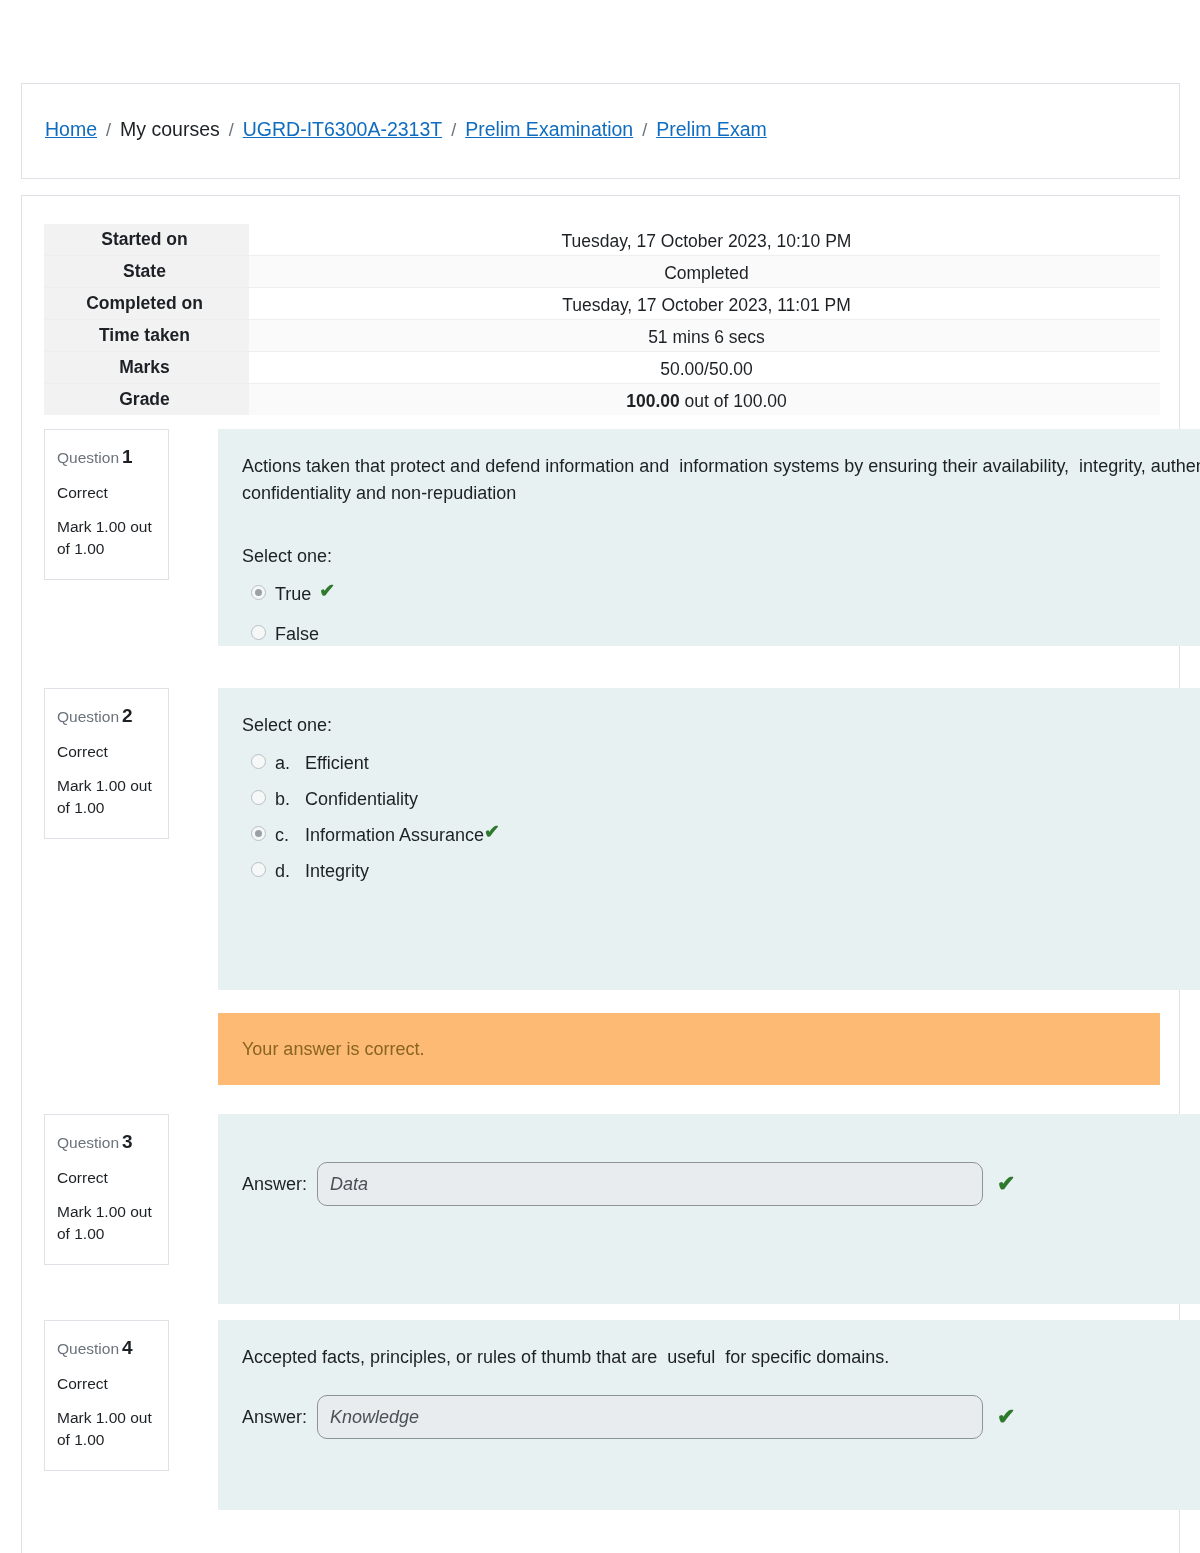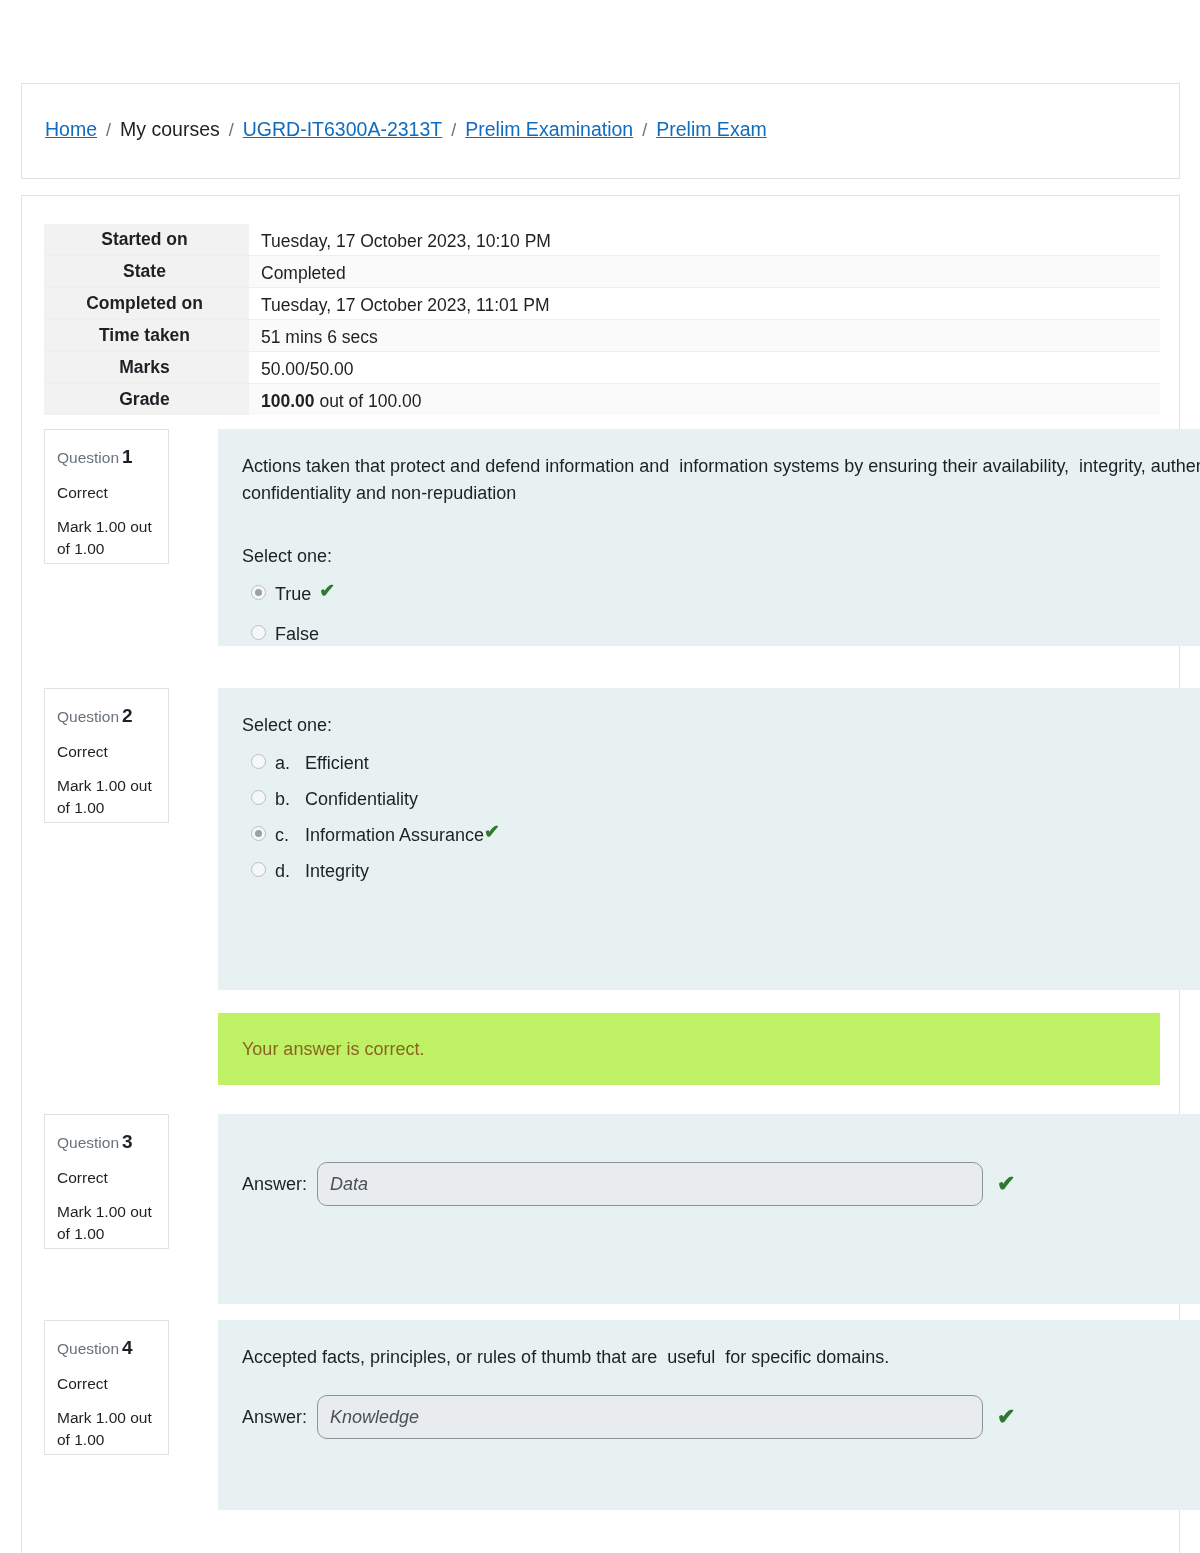--- a/index.html
+++ b/index.html
@@ -76,21 +76,21 @@
     width: 185px;
     padding: 5px 12px 5px 8px;
     font-weight: bold;
     background: #f2f2f3;
     color: #1d2125;
     vertical-align: middle;
     border-top: 1px solid #eceeef;
     white-space: nowrap;
   }
   #summary-table td {
-    text-align: left;
+    text-align: center;
     padding: 5px 8px 1px 12px;
     vertical-align: middle;
     border-top: 1px solid #eceeef;
     background: #ffffff;
   }
   #summary-table tr:nth-child(even) td { background: #fafafa; }
   #summary-table tr:first-child th,
   #summary-table tr:first-child td { border-top: none; }
   .grade-strong { font-weight: bold; }
 
@@ -100,21 +100,21 @@
     left: 0;
     width: 100%;
   }
   .qinfo {
     position: absolute;
     left: 22px;
     width: 125px;
     box-sizing: border-box;
     border: 1px solid #dee2e6;
     background: #ffffff;
-    padding: 13px 12px 2px 12px;
+    padding: 13px 12px 18px 12px;
     font-size: 15.5px;
     line-height: 1.45;
     color: #1d2125;
   }
   .qinfo .qno {
     color: #6a737b;
     font-size: 15.5px;
     margin-bottom: 11px;
   }
   .qinfo .qno b {
@@ -215,21 +215,21 @@
     font-weight: bold;
     line-height: 1;
   }
 
   
   .feedback {
     position: absolute;
     left: 196px;
     width: 942px;
     box-sizing: border-box;
-    background: #bef264;
+    background: #fdba74;
     color: #8a6421;
     font-size: 18px;
     padding: 26px 24px;
   }
 </style>
 </head>
 <body>
 
 <div class="card" id="breadcrumb-card">
   <nav class="breadcrumb">

